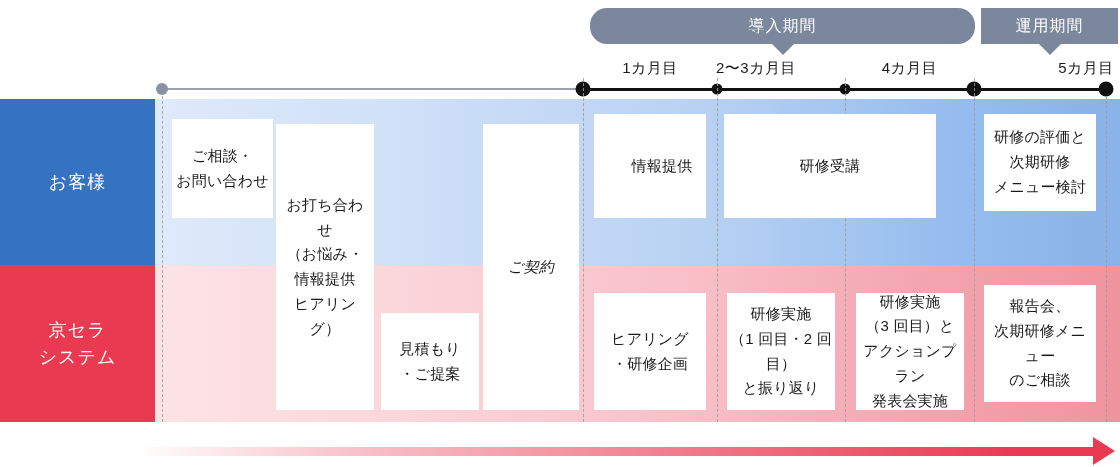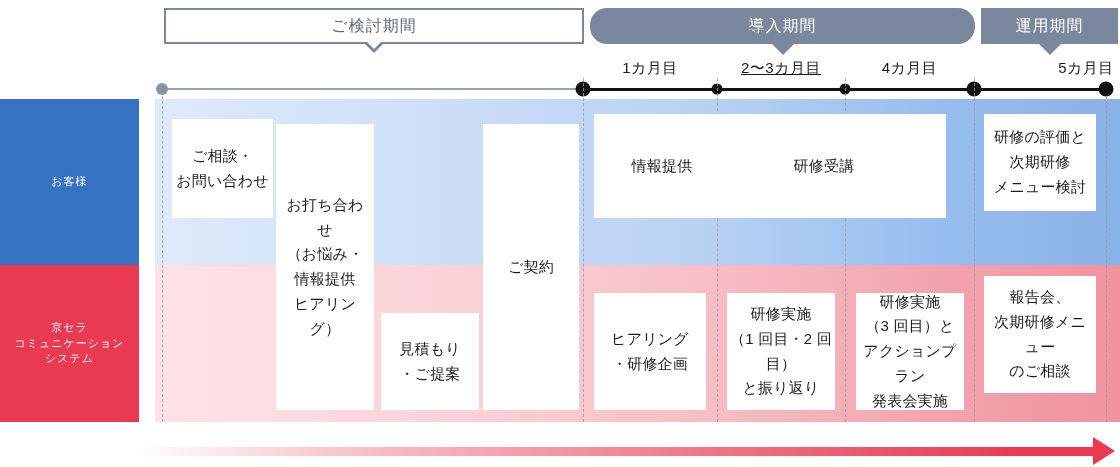--- a/index.html
+++ b/index.html
@@ -111,29 +111,29 @@
     right: 0;
   }
   .lane-fill {
     position: absolute;
     top: 0;
     bottom: 0;
   }
   .lane-label {
     position: absolute;
     left: 0;
-    width: 139px;
+    width: 155px;
     top: 0;
     bottom: 0;
     display: flex;
     flex-direction: column;
     align-items: center;
     justify-content: center;
     color: #ffffff;
-    font-size: 11px;
+    font-size: 18px;
     line-height: 1.45;
     letter-spacing: 1px;
     text-align: center;
   }
   .lane-label span { display: block; }
 
   
   .divider {
     position: absolute;
     width: 0;
@@ -170,37 +170,33 @@
     border-top: 14px solid transparent;
     border-bottom: 14px solid transparent;
     border-left: 22px solid #e93a52;
   }
 </style>
 </head>
 <body>
 
 <div id="stage">
 
-  <div class="phase outline" style="left:164px; width:420px;">
-    <span>ご検討期間</span>
-    <span class="notch"></span>
-  </div>
 
   <div class="phase filled" style="left:590px; width:385px;border-radius:17px;">
     <span>導入期間</span>
     <span class="notch"></span>
   </div>
 
   <div class="phase filled" style="left:981px; width:137px;">
     <span>運用期間</span>
     <span class="notch"></span>
   </div>
 
   <div class="month" style="left:583px; width:134px;">1カ月目</div>
-  <div class="month" style="left:717px; width:128px;text-decoration:underline;">2〜3カ月目</div>
+  <div class="month" style="left:692px; width:128px;">2〜3カ月目</div>
   <div class="month" style="left:845px; width:129px;">4カ月目</div>
   <div class="month" style="left:1020px; width:132px;">5カ月目</div>
 
   <div class="axis-line grey" style="left:162px; width:421px;"></div>
   <div class="axis-line black" style="left:583px; width:523px;"></div>
 
   <div class="axis-dot" style="left:162px; top:89px; width:12px; height:12px; background:#8a93a5;"></div>
   <div class="axis-dot" style="left:583px; top:89px; width:15px; height:15px; background:#111111;"></div>
   <div class="axis-dot" style="left:717px; top:89px; width:11px; height:11px; background:#111111;"></div>
   <div class="axis-dot" style="left:845px; top:89px; width:11px; height:11px; background:#111111;"></div>
@@ -211,21 +207,20 @@
     <div class="lane-fill" style="left:155px; right:0; background:linear-gradient(to right,#dfeafb 0%,#cfe0f8 26%,#b9d2f3 56%,#96bdee 82%,#8bb2e8 100%);"></div>
     <div class="lane-label" style="background:#3572c2;">
       <span>お客様</span>
     </div>
   </div>
 
   <div class="lane" style="top:265px; height:157px;">
     <div class="lane-fill" style="left:155px; right:0; background:linear-gradient(to right,#fde3e6 0%,#fbd6db 26%,#f8bfc7 56%,#f2a3ad 82%,#f0939f 100%);"></div>
     <div class="lane-label" style="background:#e93a52;">
       <span>京セラ</span>
-      <span>コミュニケーション</span>
       <span>システム</span>
     </div>
   </div>
 
   <div class="divider" style="left:162px; top:96px;  height:326px;"></div>
   <div class="divider" style="left:583px; top:78px;  height:344px;"></div>
   <div class="divider" style="left:717px; top:78px;  height:344px;"></div>
   <div class="divider" style="left:845px; top:78px;  height:344px;"></div>
   <div class="divider" style="left:974px; top:78px;  height:344px;"></div>
   <div class="divider" style="left:1106px; top:96px; height:326px;"></div>
@@ -236,21 +231,21 @@
       <div>お問い合わせ</div>
     </div>
   </div>
 
   <div class="card" style="left:594px; top:114px; width:112px; height:104px;padding-left:24px;">
     <div class="txt">
       <div>情報提供</div>
     </div>
   </div>
 
-  <div class="card" style="left:702px; top:114px; width:244px; height:104px;">
+  <div class="card" style="left:724px; top:114px; width:212px; height:104px;">
     <div class="txt">
       <div>研修受講</div>
     </div>
   </div>
 
   <div class="card" style="left:984px; top:114px; width:112px; height:97px;">
     <div class="txt">
       <div>研修の評価と</div>
       <div>次期研修</div>
       <div>メニュー検討</div>
@@ -281,38 +276,38 @@
 
   <div class="card" style="left:856px; top:293px; width:108px; height:117px;">
     <div class="txt">
       <div>研修実施</div>
       <div>（3 回目）と</div>
       <div>アクションプラン</div>
       <div>発表会実施</div>
     </div>
   </div>
 
-  <div class="card" style="left:984px; top:276px; width:112px; height:117px;">
+  <div class="card" style="left:984px; top:285px; width:112px; height:117px;">
     <div class="txt">
       <div>報告会、</div>
       <div>次期研修メニュー</div>
       <div>のご相談</div>
     </div>
   </div>
 
   <div class="card" style="left:276px; top:124px; width:98px; height:286px;">
     <div class="txt">
       <div>お打ち合わせ</div>
       <div>（お悩み・</div>
       <div>情報提供</div>
       <div>ヒアリング）</div>
     </div>
   </div>
 
-  <div class="card" style="left:483px; top:124px; width:96px; height:286px;">
+  <div class="card" style="left:483px; top:124px; width:96px; height:286px;font-style:italic;">
     <div class="txt">
       <div>ご契約</div>
     </div>
   </div>
 
   <div class="arrow-shaft" style="left:133px; top:447px; width:963px;"></div>
   <div class="arrow-head" style="left:1093px; top:437px;"></div>
 
 </div>
 

